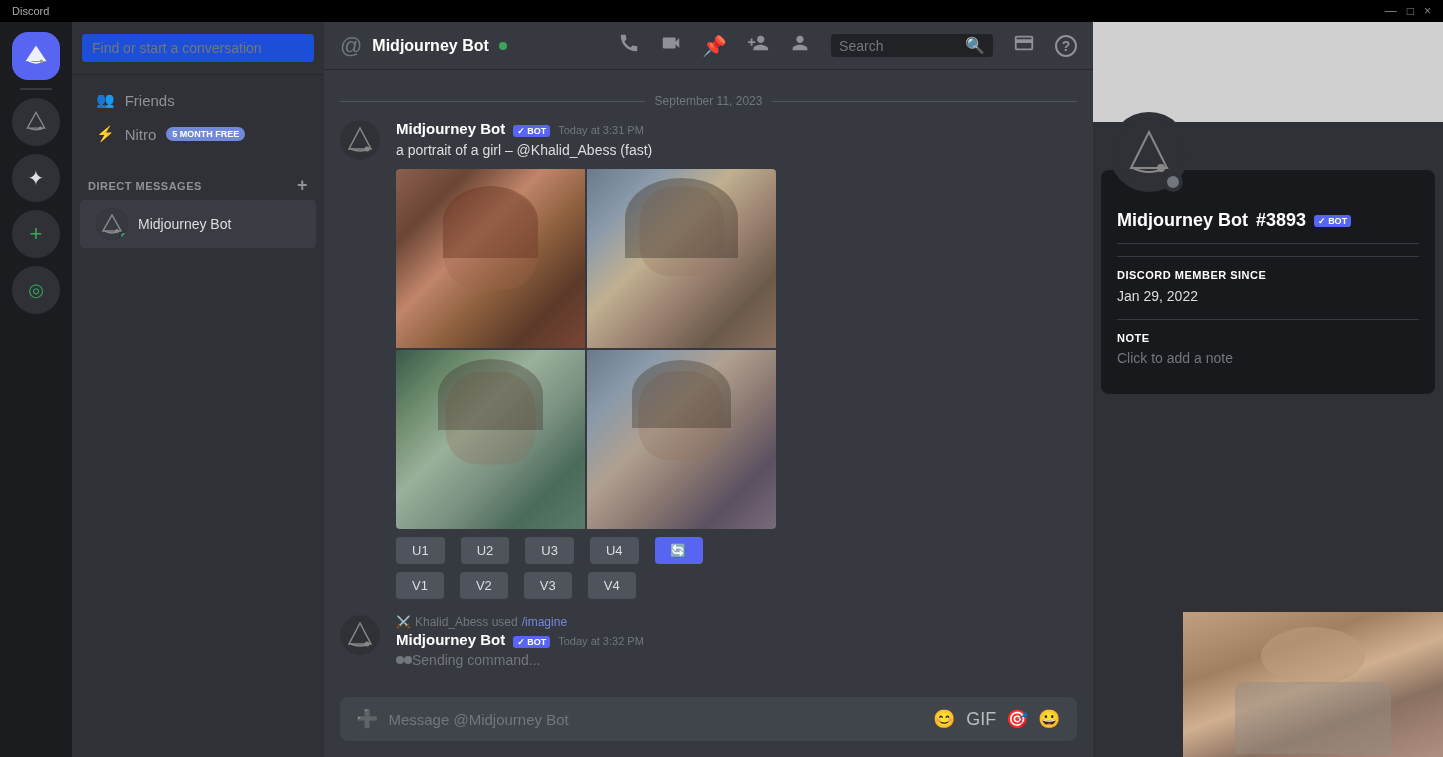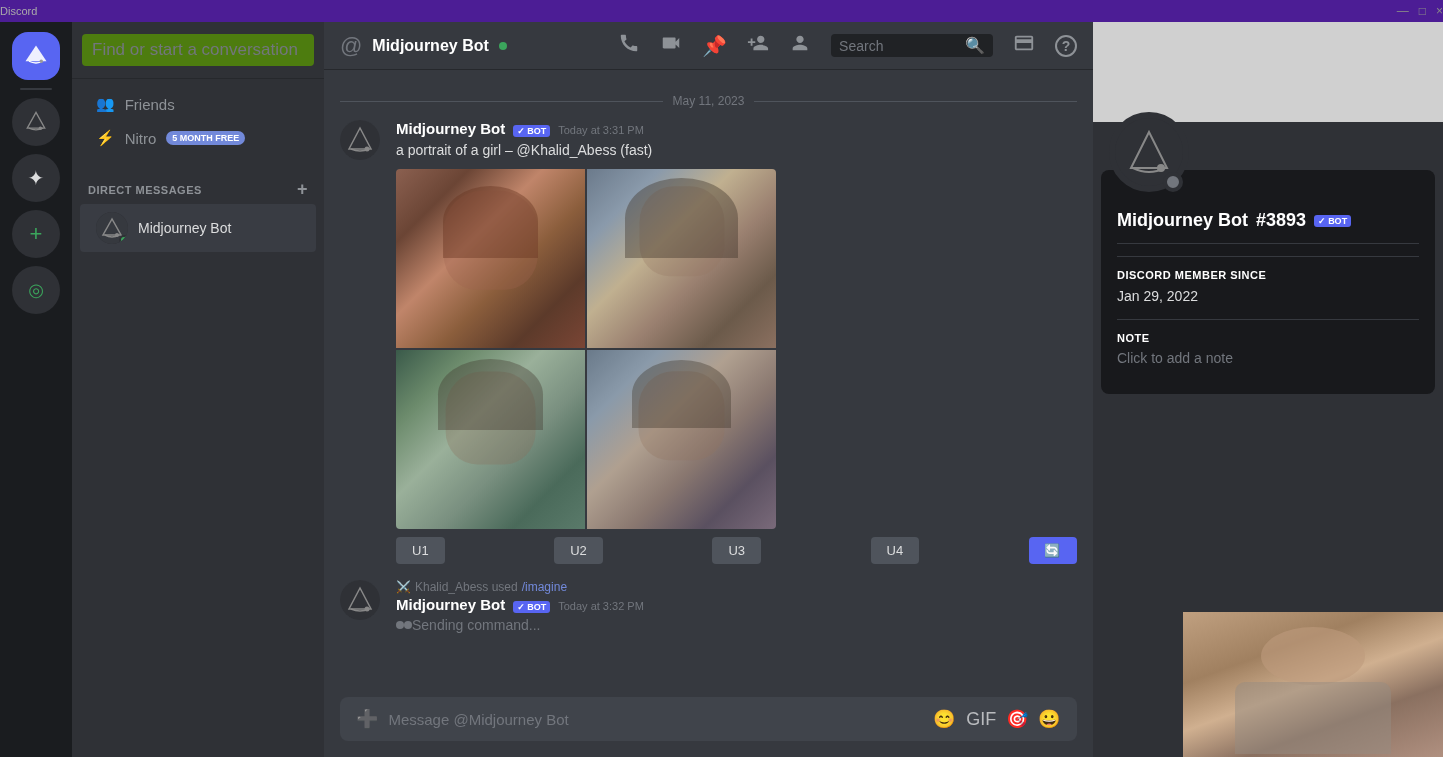--- a/index.html
+++ b/index.html
@@ -1,24 +1,24 @@
 <!DOCTYPE html>
 <html><head>
   <meta charset="utf-8">
   <style>
     * { box-sizing: border-box; margin: 0; padding: 0; }
     body { font-family: 'Segoe UI', Arial, sans-serif; background: #1e2124; color: #dcddde; width: 1443px; height: 757px; overflow: hidden; display: flex; flex-direction: column; }
 
     
     .titlebar {
-      background: #4c1d95;
+      background: #000000;
       height: 22px;
       display: flex;
       align-items: center;
-      padding: 0 0;
+      padding: 0 12px;
       font-size: 11px;
       color: #aaa;
       flex-shrink: 0;
     }
     .titlebar-title { flex: 1; }
     .titlebar-controls { display: flex; gap: 10px; font-size: 12px; color: #888; }
 
     
     .app-body {
       display: flex;
@@ -97,26 +97,26 @@
       flex-shrink: 0;
     }
 
     .dm-search-bar {
       padding: 12px 10px;
       border-bottom: 1px solid #26282c;
     }
 
     .dm-search-input {
       width: 100%;
-      background: #4d7c0f;
+      background: #1d4ed8;
       border: none;
       border-radius: 4px;
       padding: 6px 10px;
       color: #dcddde;
-      font-size: 17px;
+      font-size: 14px;
       outline: none;
     }
     .dm-search-input::placeholder { color: #72767d; }
 
     .dm-nav-items {
       padding: 8px 0;
     }
 
     .dm-nav-item {
       display: flex;
@@ -344,23 +344,22 @@
       width: 60%;
       height: 75%;
       border-radius: 45% 45% 40% 40%;
       background: rgba(180, 130, 100, 0.4);
     }
 
     
     .action-buttons {
       display: flex;
       flex-wrap: wrap;
-      gap: 2px;
+      gap: 16px;
       margin-top: 8px;
-      justify-content: space-between;
     }
 
     .action-btn {
       background: #4f545c;
       border: none;
       border-radius: 4px;
       color: #dcddde;
       padding: 6px 16px;
       font-size: 13px;
       cursor: pointer;
@@ -650,21 +649,21 @@
           <svg width="22" height="22" viewBox="0 0 24 24" fill="#8e9297">
             <path d="M20 4H4c-1.1 0-1.99.9-1.99 2L2 18c0 1.1.9 2 2 2h16c1.1 0 2-.9 2-2V6c0-1.1-.9-2-2-2zm0 14H4v-6h16v6zm0-10H4V6h16v2z"></path>
           </svg>
         </span>
         <span class="header-icon" style="width:22px;height:22px;border-radius:50%;border:2px solid #8e9297;display:flex;align-items:center;justify-content:center;font-size:14px;font-weight:700;">?</span>
       </div>
     </div>
 
     <div class="chat-messages">
       <div class="date-divider">
-        <span>May 11, 2023</span>
+        <span>September 11, 2023</span>
       </div>
 
       <div class="message-group">
         <div class="msg-avatar">
           <svg width="40" height="40" viewBox="0 0 40 40">
             <circle cx="20" cy="20" r="20" fill="#2f3136"></circle>
             <path d="M20 8 L9 29 H31 Z" stroke="#888" stroke-width="1.5" fill="none"></path>
             <path d="M11 29 Q20 33 29 29" stroke="#888" stroke-width="1.5" fill="none"></path>
             <circle cx="27" cy="29" r="2.5" fill="#888"></circle>
           </svg>
@@ -699,20 +698,26 @@
         </div>
 
         <div class="action-buttons">
           <button class="action-btn">U1</button>
           <button class="action-btn">U2</button>
           <button class="action-btn">U3</button>
           <button class="action-btn">U4</button>
           <button class="action-btn loading">🔄</button>
         </div>
 
+        <div class="action-buttons">
+          <button class="action-btn">V1</button>
+          <button class="action-btn">V2</button>
+          <button class="action-btn">V3</button>
+          <button class="action-btn">V4</button>
+        </div>
       </div>
 
       <div class="message-group" style="margin-top:8px;">
         <div class="msg-avatar">
           <svg width="40" height="40" viewBox="0 0 40 40">
             <circle cx="20" cy="20" r="20" fill="#2f3136"></circle>
             <path d="M20 8 L9 29 H31 Z" stroke="#888" stroke-width="1.5" fill="none"></path>
             <path d="M11 29 Q20 33 29 29" stroke="#888" stroke-width="1.5" fill="none"></path>
             <circle cx="27" cy="29" r="2.5" fill="#888"></circle>
           </svg>

